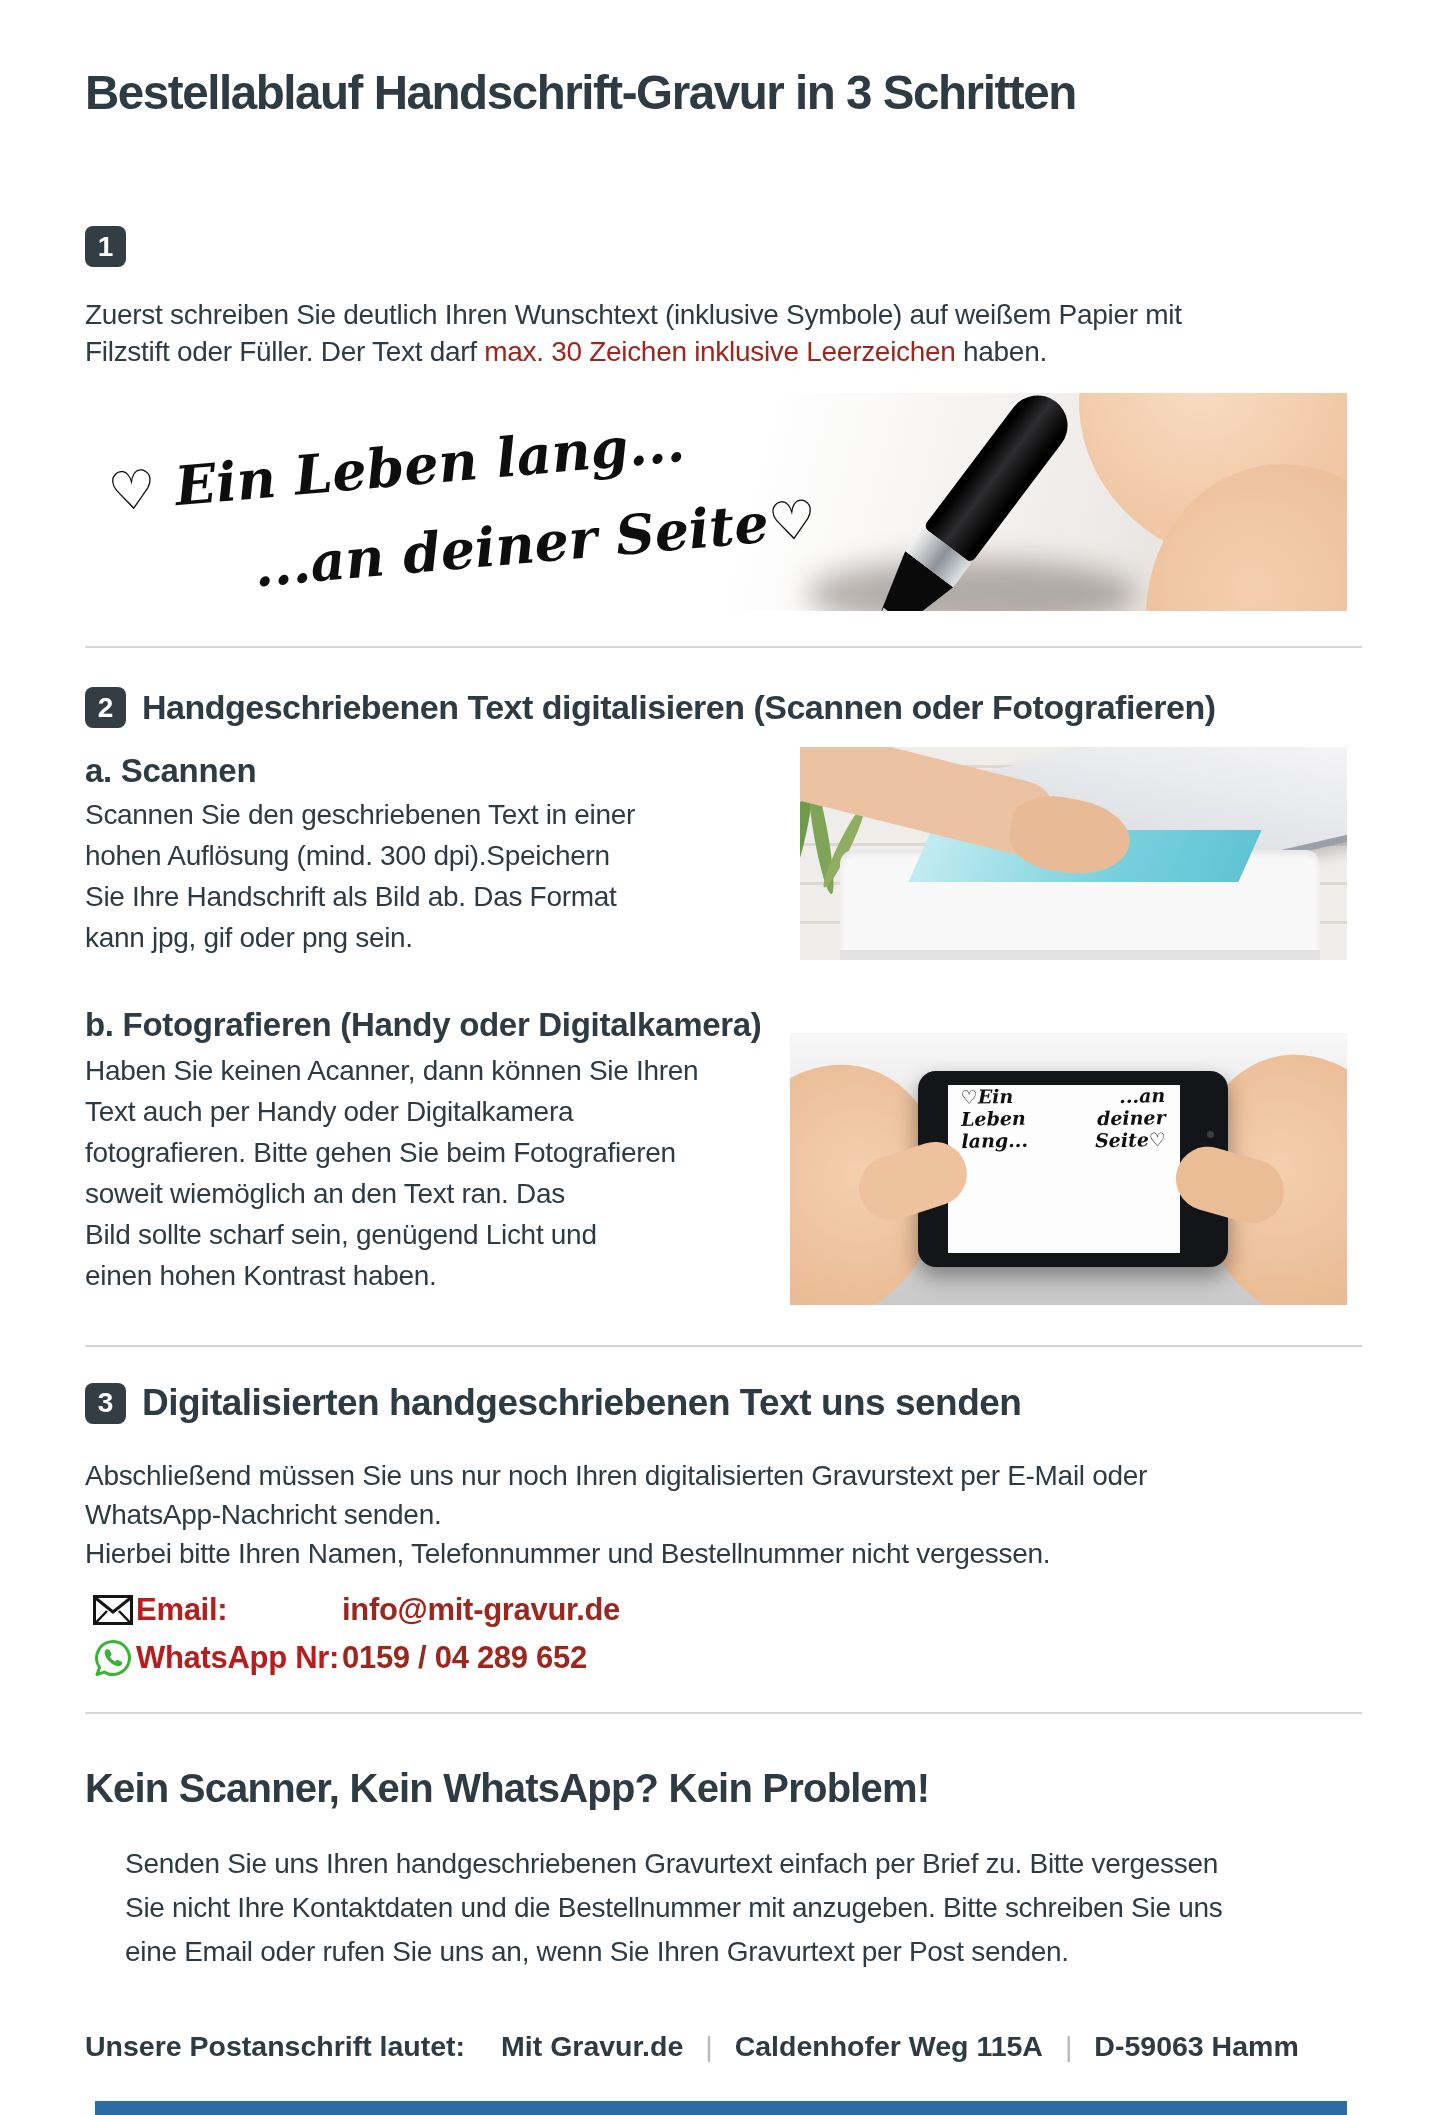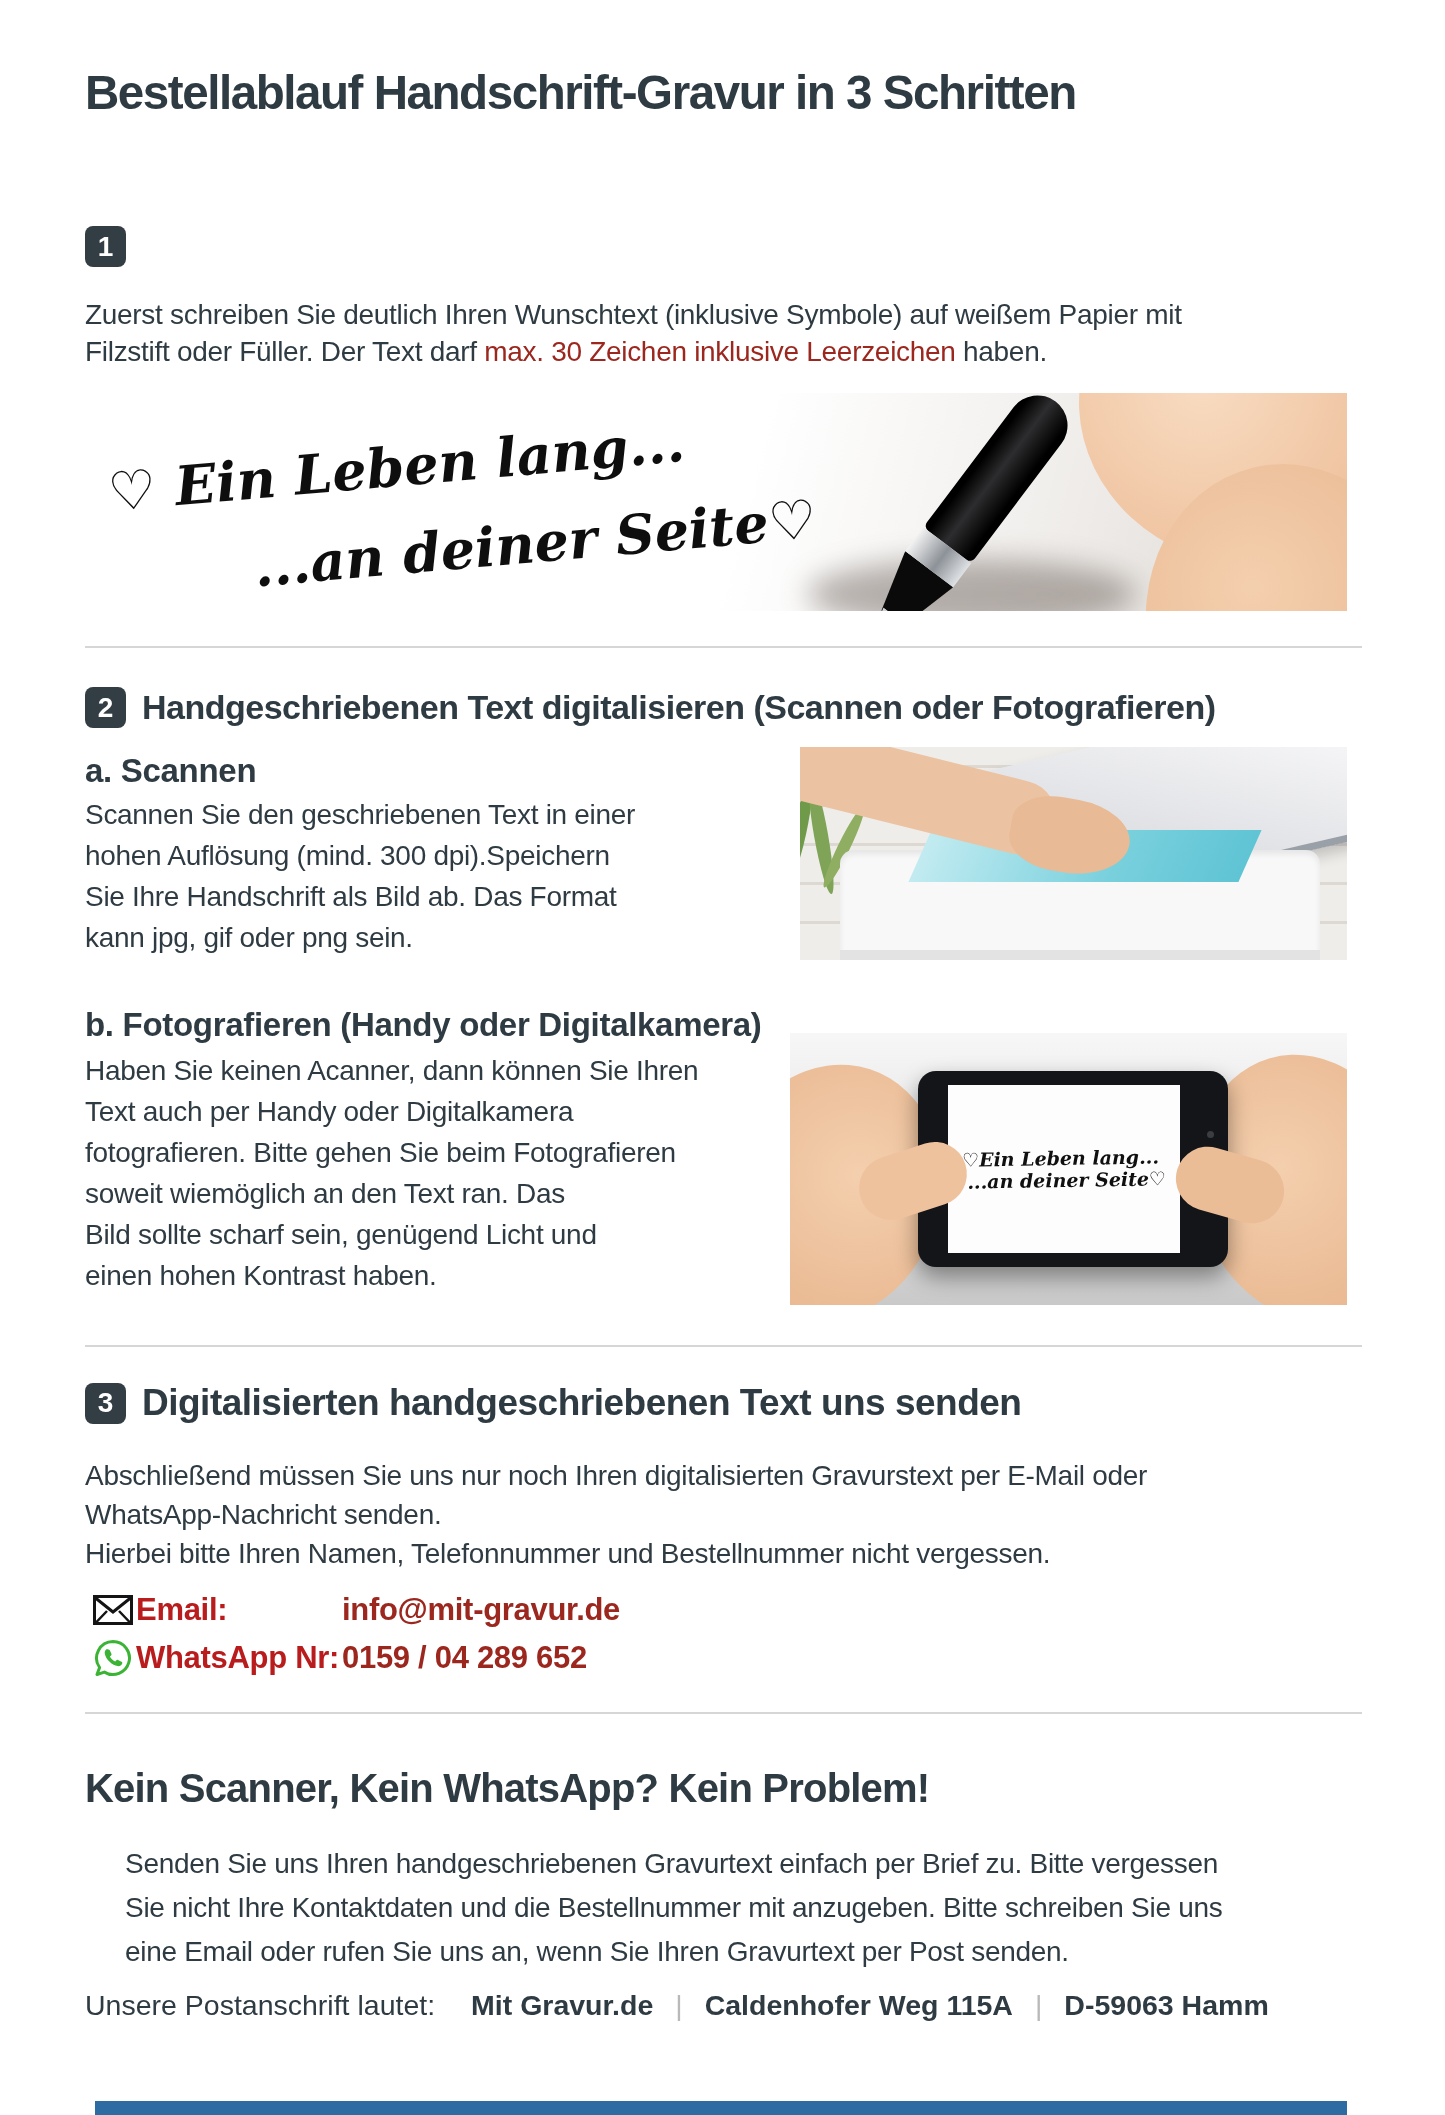--- a/index.html
+++ b/index.html
@@ -90,39 +90,39 @@
     background:radial-gradient(circle at 60% 40%,#f4cfae,#e9b992 75%,#dda87f); transform:rotate(18deg); }
   .thumb-l { left:68px; top:116px; width:110px; height:64px; border-radius:40px;
     background:#efc29e; transform:rotate(-18deg); }
   .palm-r { right:-70px; top:20px; width:220px; height:270px; border-radius:50%;
     background:radial-gradient(circle at 40% 40%,#f4cfae,#e9b992 75%,#dda87f); transform:rotate(-16deg); }
   .thumb-r { right:62px; top:120px; width:110px; height:64px; border-radius:40px;
     background:#eabd97; transform:rotate(16deg); }
   .phone { left:128px; top:38px; width:310px; height:196px; background:#141518;
     border-radius:18px; box-shadow:0 10px 22px rgba(0,0,0,.4); }
   .phone-screen { position:absolute; left:30px; top:14px; width:232px; height:168px; background:#fdfdfd;
-    display:flex; flex-direction:column; justify-content:center; padding:0 14px; }
+    display:flex; flex-direction:row; justify-content:center; padding:0 14px; }
   .scr-line { font-family:"DejaVu Serif", serif; font-style:italic; font-weight:700;
     font-size:19px; color:#101010; transform:rotate(-1deg); }
   .scr-line2 { text-align:right; }
   .phone-dot { position:absolute; right:14px; top:60px; width:7px; height:7px; border-radius:50%; background:#3a3d42; }
   .phone-dot2 { top:120px; }
 
   
   .contacts { left:90px; top:1592px; display:flex; flex-direction:column; gap:10px; }
   .c-row { display:flex; align-items:center; }
   .c-icon { width:46px; display:flex; align-items:center; justify-content:center; }
   .c-label { width:206px; font-size:31px; font-weight:700; color:#b91c1c; letter-spacing:-0.3px; }
   .c-value { font-size:31px; font-weight:700; color:#9b271e; letter-spacing:-0.3px; }
 
   
   .h-ns { left:85px; top:1766px; font-size:40px; font-weight:800; letter-spacing:-0.8px; }
   .para-ns { line-height:44px; }
   .address { left:85px; top:1989px; display:flex; align-items:baseline; gap:22px; font-size:28.5px; white-space:nowrap; }
-  .addr-label { font-weight:400; margin-right:14px; }
+  .addr-label { font-weight:700; margin-right:14px;margin-top:41px; }
   .addr-item { font-weight:700; }
   .addr-sep { color:#b9b9b9; font-weight:400; }
   .footer-bar { left:95px; top:2101px; width:1252px; height:14px; background:#2d6ca3; }
 </style>
 </head>
 <body>
 
 <div class="page">
 
   <div class="abs h1">Bestellablauf Handschrift-Gravur in 3 Schritten</div>

